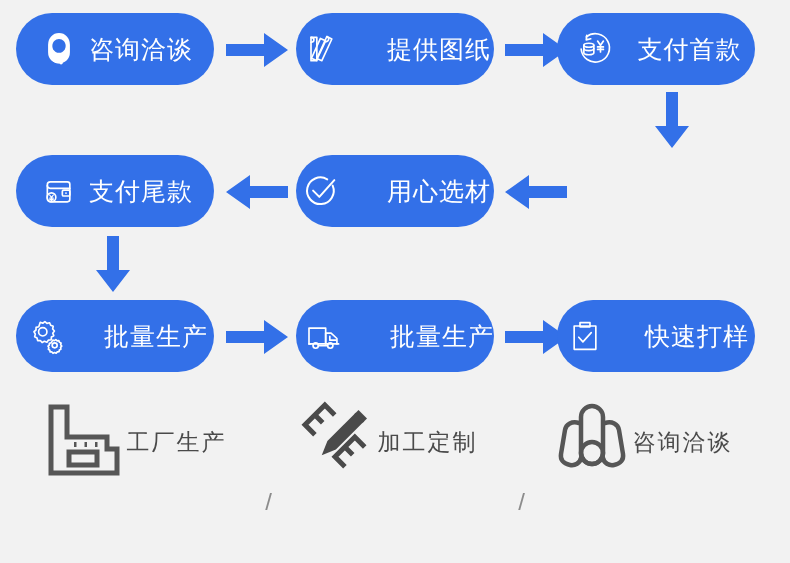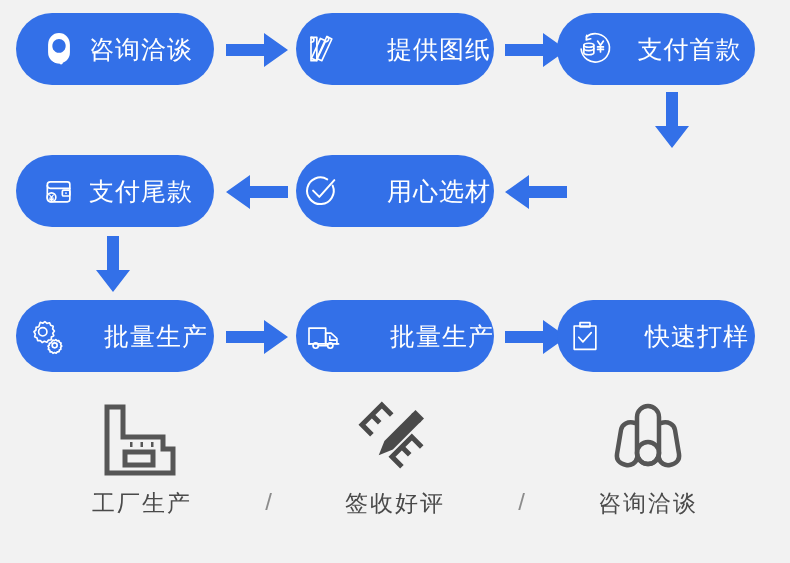--- a/index.html
+++ b/index.html
@@ -86,21 +86,21 @@
     top: 396px;
     width: 790px;
     height: 150px;
     display: flex;
     align-items: flex-start;
     justify-content: center;
   }
   .feature {
     width: 195px;
     display: flex;
-    flex-direction: column;
+    flex-direction: row;
     align-items: center;
   }
   .feature .feat-icon {
     height: 86px;
     display: flex;
     align-items: center;
     justify-content: center;
   }
   .feature .feat-icon svg { display: block; }
   .feature .feat-label {
@@ -298,21 +298,21 @@
             <path d="M34 4h12v6H34z"></path>
           </g>
           <g transform="translate(6,4) rotate(45 18 18)" fill="none" stroke="#4a4a4a" stroke-width="5">
             <path d="M22 4H8v28h14M8 18h11"></path>
           </g>
           <g transform="translate(36,36) rotate(45 18 18)" fill="none" stroke="#4a4a4a" stroke-width="5">
             <path d="M22 4H8v28h14M8 18h11"></path>
           </g>
         </svg>
       </span>
-      <span class="feat-label">签收好评</span>
+      <span class="feat-label">加工定制</span>
     </div>
 
     <div class="sep">/</div>
 
     <div class="feature">
       <span class="feat-icon">
         <svg width="82" height="76" viewBox="0 0 82 76" fill="none" stroke="#565656" stroke-width="4.5" stroke-linecap="round" stroke-linejoin="round">
           <path d="M28 22c-7-2-13 1-14 7l-4 24c-1 6 3 10 9 11 5 1 10-2 11-7"></path>
           <path d="M54 22c7-2 13 1 14 7l4 24c1 6-3 10-9 11-5 1-10-2-11-7"></path>
           <path d="M30 16c0-6 5-11 11-11s11 5 11 11v36c0 6-5 11-11 11s-11-5-11-11z"></path>

